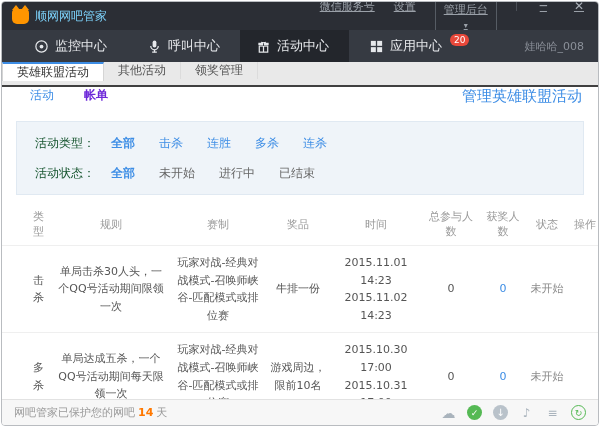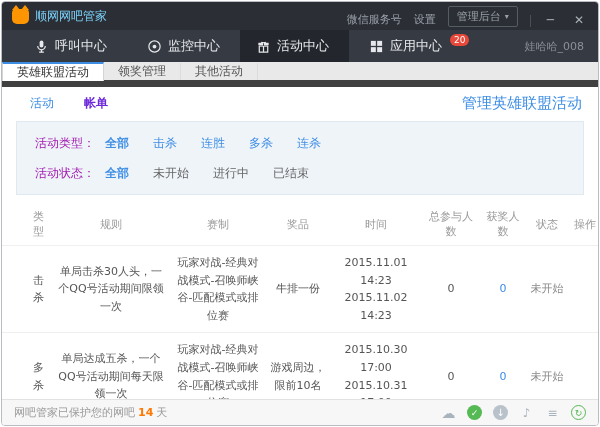--- a/index.html
+++ b/index.html
@@ -13,64 +13,64 @@
   
   .titlebar { height:28px; background:#2b2e35; display:flex; align-items:center;
               padding:0 10px; flex:none; }
   .logo { width:17px; height:15px; background:#ff9500; border-radius:4px 4px 5px 5px;
           position:relative; margin-right:6px; flex:none; }
   .logo::before, .logo::after { content:""; position:absolute; top:-4px;
           border-left:4px solid transparent; border-right:4px solid transparent;
           border-bottom:5px solid #ff9500; }
   .logo::before { left:0; } .logo::after { right:0; }
   .app-title { color:#7dd3fc; font-size:12px; }
-  .tb-right { margin-left:auto; display:flex; align-items:flex-end; gap:12px;
-              color:#9aa0a8; font-size:11px; }
+  .tb-right { margin-left:auto; display:flex; align-items:flex-start; gap:19px;
+              color:#9aa0a8; font-size:11px;text-decoration:underline; }
   .tb-link { cursor:pointer; }
   .tb-btn { border:1px solid #565c64; border-radius:2px; padding:2px 8px;
-            display:flex; align-items:center; gap:4px; }
+            display:flex; align-items:center; gap:4px;flex-direction:column; }
   .tb-caret { font-size:8px; color:#9aa0a8; }
   .tb-sep { width:1px; height:12px; background:#4a4f57; }
   .winbtn { font-size:12px; padding:0 4px; cursor:pointer; color:#aab0b8; }
 
   
   .navbar { height:32px; background:#363a42; display:flex; align-items:stretch;
             padding-left:12px; position:relative; flex:none; }
   .nav-item { display:flex; align-items:center; gap:6px; padding:0 20px;
               color:#e6e8eb; font-size:13px; cursor:pointer; position:relative; }
   .nav-item.active { background:#23262c;padding-left:16px; }
   .nav-item svg { width:15px; height:15px; display:block; }
   .badge { background:#e8483a; color:#fff; font-size:9px; line-height:12px;
            border-radius:7px; padding:0 4px; margin-left:2px;
            transform:translateY(-6px); display:inline-block; }
   .username { position:absolute; right:14px; top:9px; color:#8b9099; font-size:11px; }
 
   
-  .tabbar { height:25px; background:#e9e9e9; border-bottom:7px solid #404040;
-            display:flex; align-items:center; flex:none; }
+  .tabbar { height:25px; background:#e9e9e9; border-bottom:2px solid #404040;
+            display:flex; align-items:flex-start; flex:none; }
   .tab { padding:0 14px; display:flex; align-items:center; font-size:12px;
          color:#555; border-right:1px solid #dcdcdc; cursor:pointer; }
   .tab.active { background:#fff; border-top:2px solid #3d8de5;
                 border-left:1px solid #d5d5d5; border-right:1px solid #d5d5d5;
                 margin-bottom:-1px; color:#333; }
 
   
   .content { flex:1; background:#fff; overflow:hidden; }
 
-  .subnav { height:32px; display:flex; align-items:center; padding:0 16px 0 28px;
+  .subnav { height:32px; display:flex; padding:0 16px 0 28px;
             font-size:12px; }
   .subnav-activity { color:#3d8de5; margin-right:30px; cursor:pointer; }
   .subnav-bill { color:#6d28d9; font-weight:bold; cursor:pointer; }
   .subnav-manage { margin-left:auto; color:#3d8de5; font-size:15px; cursor:pointer; }
 
   .filterbox { margin:2px 14px 8px; background:#eff4f9; border:1px solid #e0e9f2;
                padding:6px 0; }
   .filter-row { height:30px; display:flex; align-items:center; padding-left:18px;
                 font-size:12px; }
-  .filter-label { color:#a21caf; margin-right:10px; }
+  .filter-label { color:#14532d; margin-right:16px; }
   .f-opt { margin-right:24px; cursor:pointer; }
   .f-opt.sel { color:#3d8de5; font-weight:bold; }
   .f-opt.blue { color:#3d8de5; }
   .f-opt.gray { color:#666; }
 
   table { width:100%; border-collapse:collapse; table-layout:fixed;
           font-size:11px; color:#555; margin-top:2px; }
   col.c-type{width:50px} col.c-rule{width:118px} col.c-format{width:96px}
   col.c-prize{width:64px} col.c-time{width:92px} col.c-part{width:58px}
   col.c-win{width:46px} col.c-status{width:42px} col.c-op{width:34px}
@@ -116,36 +116,36 @@
       <span class="tb-sep"></span>
       <span class="winbtn">─</span>
       <span class="winbtn">✕</span>
     </div>
   </div>
 
   <div class="navbar">
     <div class="nav-item">
       <span>
         <svg viewBox="0 0 16 16">
+            <circle cx="8" cy="8" r="6" fill="none" stroke="#e6e8eb" stroke-width="1.3"></circle>
+            <circle cx="8" cy="8" r="2" fill="#e6e8eb"></circle>
+          </svg>
+      </span>
+      <span>监控中心</span>
+    </div>
+    <div class="nav-item">
+      <span>
+        <svg viewBox="0 0 16 16">
             <rect x="6" y="1.5" width="4" height="7.5" rx="2" fill="#e6e8eb"></rect>
             <path d="M4 7.5a4 4 0 0 0 8 0" fill="none" stroke="#e6e8eb" stroke-width="1.3"></path>
             <line x1="8" y1="11.5" x2="8" y2="14" stroke="#e6e8eb" stroke-width="1.3"></line>
             <line x1="5.5" y1="14" x2="10.5" y2="14" stroke="#e6e8eb" stroke-width="1.3"></line>
           </svg>
       </span>
       <span>呼叫中心</span>
-    </div>
-    <div class="nav-item">
-      <span>
-        <svg viewBox="0 0 16 16">
-            <circle cx="8" cy="8" r="6" fill="none" stroke="#e6e8eb" stroke-width="1.3"></circle>
-            <circle cx="8" cy="8" r="2" fill="#e6e8eb"></circle>
-          </svg>
-      </span>
-      <span>监控中心</span>
     </div>
     <div class="nav-item active">
       <span>
         <svg viewBox="0 0 16 16">
             <rect x="2.5" y="4" width="11" height="2.5" fill="#e6e8eb"></rect>
             <rect x="3.5" y="7.5" width="9" height="6.5" fill="none" stroke="#e6e8eb" stroke-width="1.3"></rect>
             <line x1="8" y1="4" x2="8" y2="14" stroke="#363a42" stroke-width="1"></line>
             <line x1="8" y1="7.5" x2="8" y2="14" stroke="#e6e8eb" stroke-width="1.3"></line>
             <path d="M5.5 3.5 8 4 10.5 3.5" fill="none" stroke="#e6e8eb" stroke-width="1.3"></path>
           </svg>
@@ -162,22 +162,22 @@
           </svg>
       </span>
       <span>应用中心</span>
       <span class="badge">20</span>
     </div>
     <span class="username">娃哈哈_008</span>
   </div>
 
   <div class="tabbar">
     <div class="tab active">英雄联盟活动</div>
+    <div class="tab">其他活动</div>
     <div class="tab">领奖管理</div>
-    <div class="tab">其他活动</div>
   </div>
 
   <div class="content">
 
     <div class="subnav">
       <span class="subnav-activity">活动</span>
       <span class="subnav-bill">帐单</span>
       <span class="subnav-manage">管理英雄联盟活动</span>
     </div>
 

